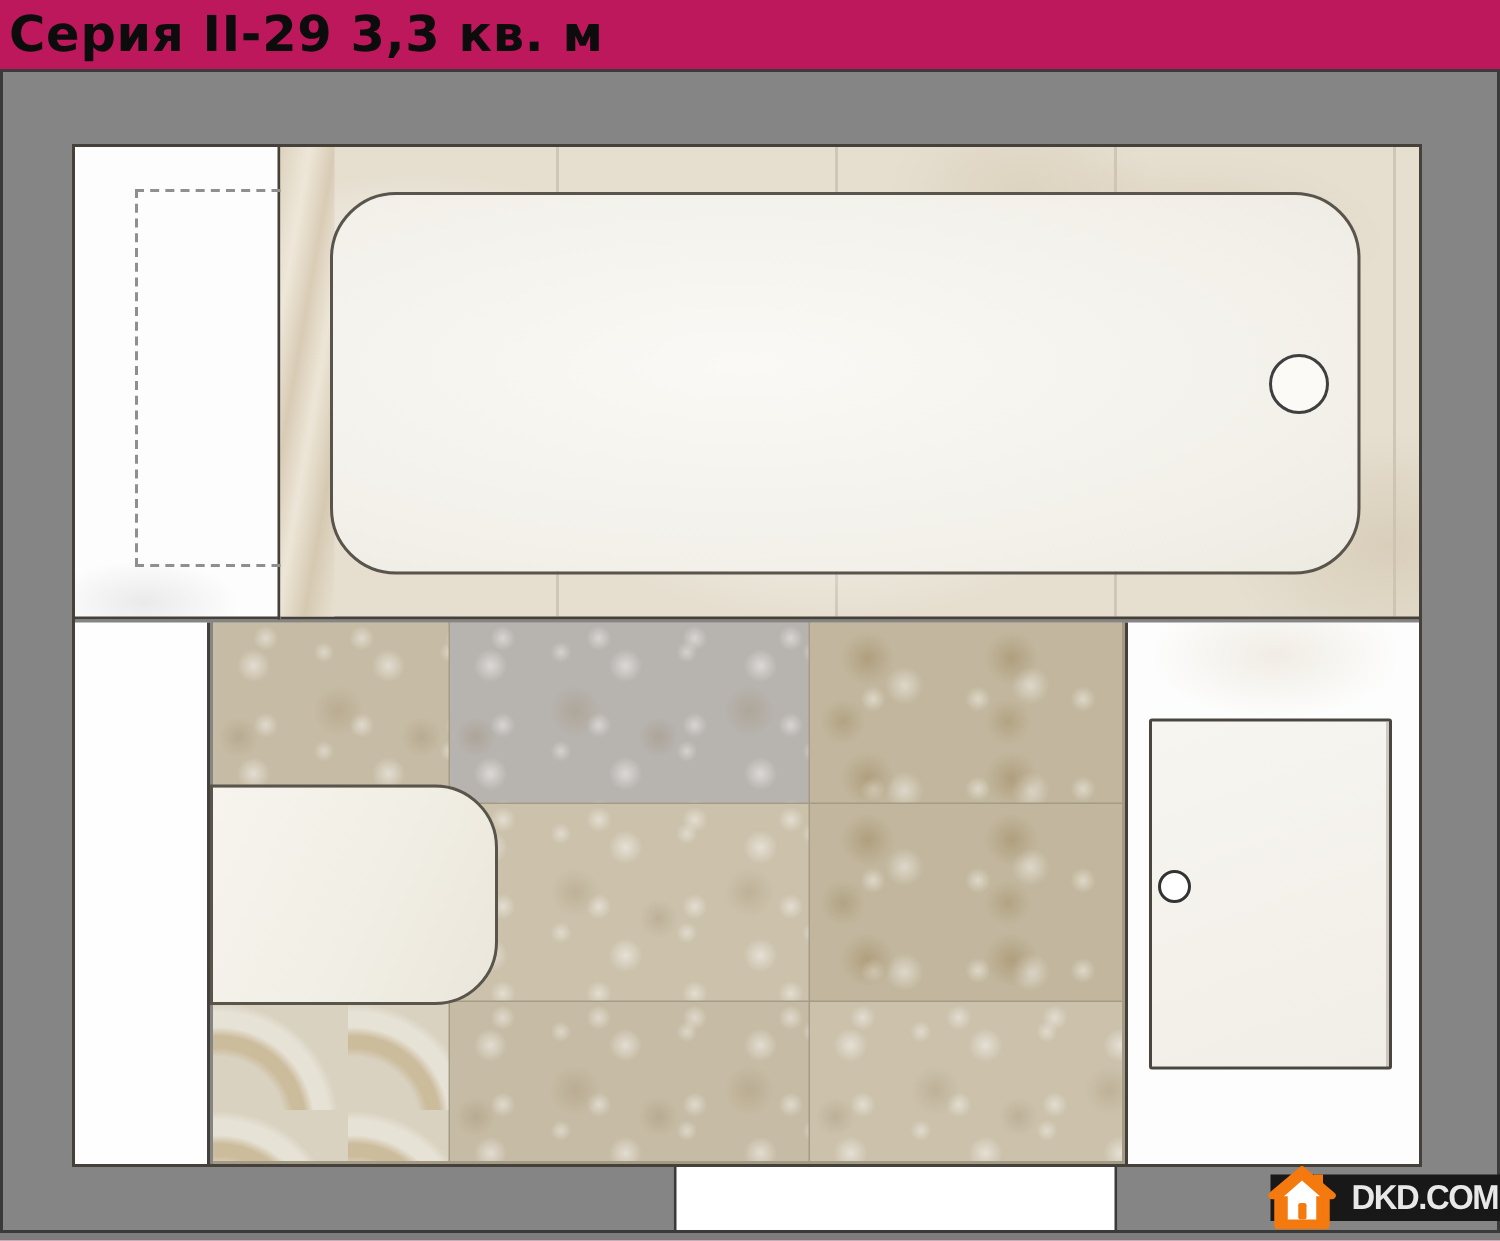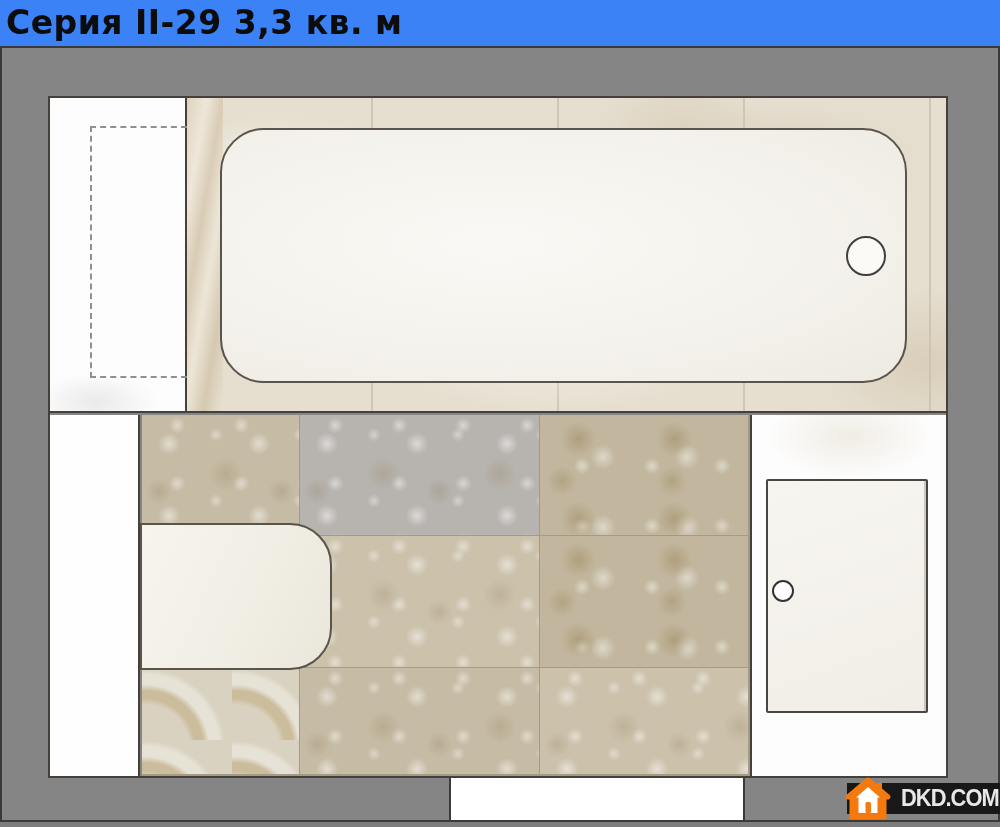--- a/index.html
+++ b/index.html
@@ -9,21 +9,21 @@
     --fixture-fill:#f5f3ed;
     --floor-joint:#a49b86;
     --accent-orange:#f4790f;
     --watermark-bar:#181818;
     --watermark-text:#e8e8e8;
     --tile-light:#e6dfd0;
   }
   html,body{margin:0;padding:0;background:#fff;}
   #stage{
     position:relative;width:1000px;height:827px;overflow:hidden;
-    background:#3b82f6;font-family:"DejaVu Sans","Liberation Sans",sans-serif;
+    background:#be185d;font-family:"DejaVu Sans","Liberation Sans",sans-serif;
   }
   
   .title{
     position:absolute;left:6px;top:0px;height:46px;line-height:46px;
     font-size:33px;font-weight:700;color:#0c0c0c;letter-spacing:.5px;
     white-space:nowrap;
   }
   
   .wall{
     position:absolute;left:0;top:46px;width:1000px;height:776px;

